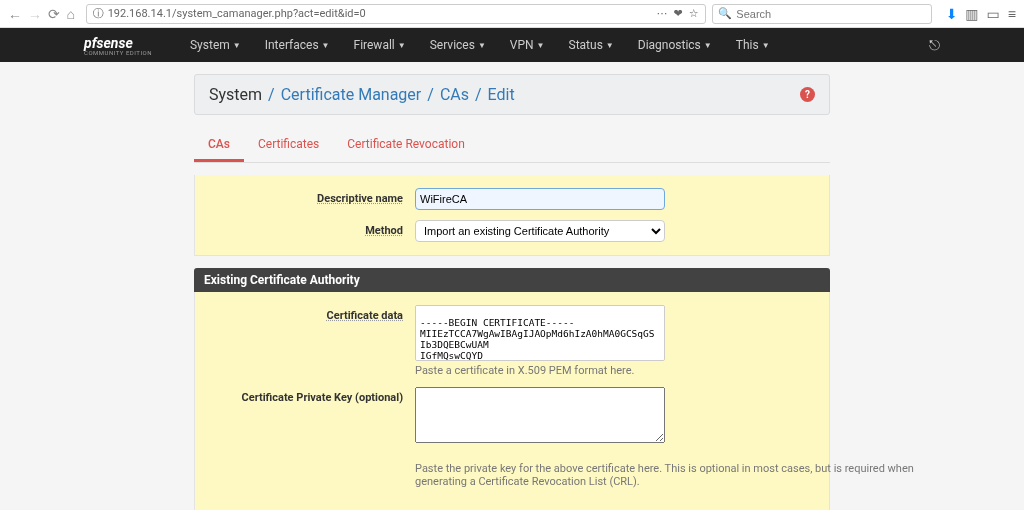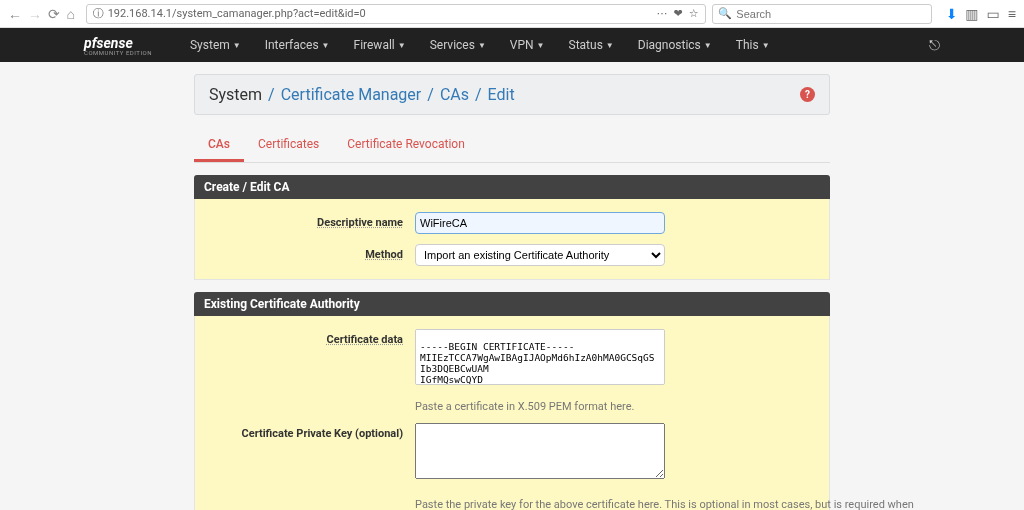--- a/index.html
+++ b/index.html
@@ -38,21 +38,21 @@
 .panel-body{background:#fef9c3;border:1px solid #e3e3e3;border-top:none;padding:8px 0}
 .frow{display:flex;align-items:flex-start;padding:5px 10px}
 .flabel{flex:0 0 210px;text-align:right;padding-right:12px;padding-top:4px;font-size:11px;color:#333}
 .flabel .u{text-decoration:underline dotted;text-decoration-color:#999;font-weight:700}
 .fcontrol{flex:0 0 250px}
 .fcontrol input[type=text],.fcontrol select{width:250px;height:22px;border:1px solid #bcd;border-radius:4px;padding:0 4px;font-size:11px}
 .fcontrol input[type=text]{border-color:#6fa8dc;background:#f0f6ff}
 .fcontrol select{border-color:#ccc;background:#fff}
 .fcontrol textarea{width:250px;height:56px;border:1px solid #ccc;border-radius:2px;padding:12px 4px;font-family:Menlo,Consolas,monospace;font-size:9.5px;line-height:1.15;resize:none;overflow:auto}
 .fcontrol-wide textarea.pk{height:56px}
-.fhint{font-size:11px;color:#777;margin-top:12px}
+.fhint{font-size:11px;color:#777;margin-top:0}
 .fcontrol-wide{flex:0 0 520px}
 .fhint-wide{font-size:11px;color:#777;margin-top:16px;max-width:520px}
 </style>
 </head>
 <body>
 
 <div class="browser-bar">
   <div class="nav-btn">←</div>
   <div class="nav-btn disabled">→</div>
   <div class="nav-btn">⟳</div>
@@ -133,21 +133,20 @@
       <span class="help">?</span>
     </div>
 
     <div class="tabs">
       <div class="tab active">CAs</div>
       <div class="tab">Certificates</div>
       <div class="tab">Certificate Revocation</div>
     </div>
 
     <div class="panel">
-      <div class="panel-head">Create / Edit CA</div>
       <div class="panel-body">
         <div class="frow">
           <div class="flabel"><span class="u">Descriptive name</span></div>
           <div class="fcontrol">
             <input type="text" value="WiFireCA" style="">
           </div>
         </div>
         <div class="frow">
           <div class="flabel"><span class="u">Method</span></div>
           <div class="fcontrol">

